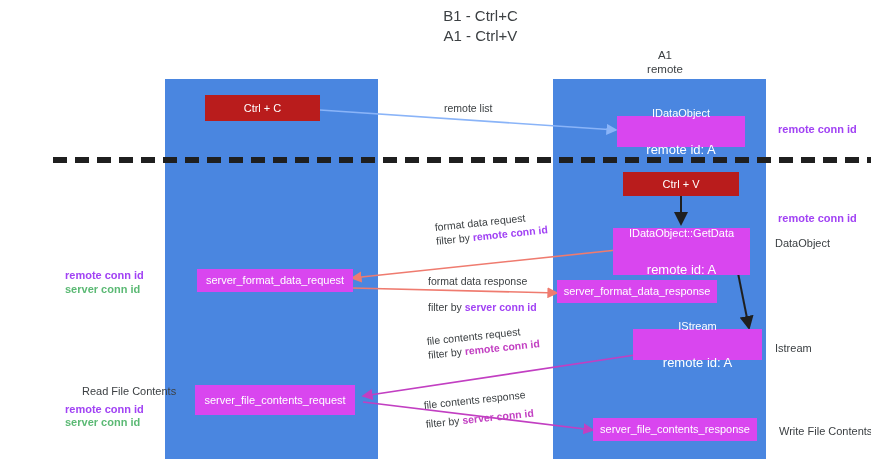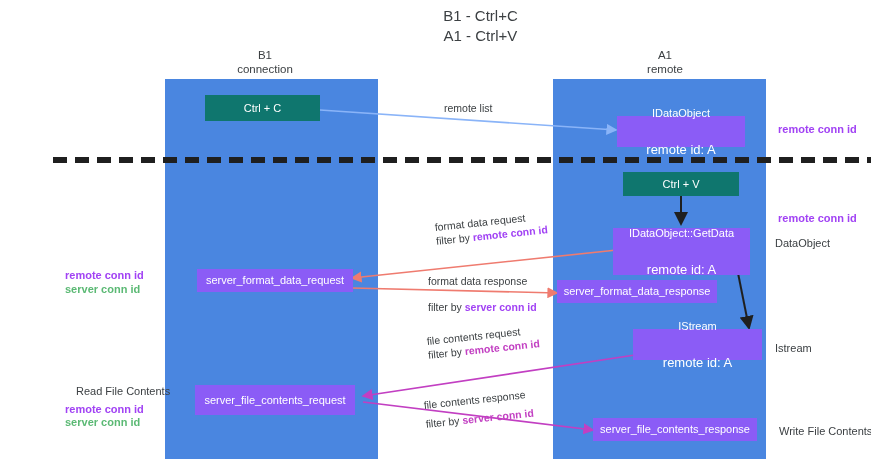--- a/index.html
+++ b/index.html
@@ -26,22 +26,22 @@
 
   
   .lane{position:absolute;background:#4a86e0;}
 
   
   .box{
     position:absolute;box-sizing:border-box;
     display:flex;flex-direction:column;align-items:center;justify-content:center;
     color:#ffffff;font-size:11px;line-height:13px;text-align:center;
   }
-  .box.green{background:#0f766e;}
-  .box.orange{background:#8b5cf6;gap:23px;}
+  .box.green{background:#b91c1c;}
+  .box.orange{background:#d946ef;gap:23px;}
   .box .l2{font-size:13px;}
 
   
   .note{position:absolute;font-size:11px;line-height:14px;}
   .note.purple{color:#a142f4;font-weight:bold;}
   .note.green{color:#5bb974;font-weight:bold;}
   .note.grey{color:#3c4043;}
 
   
   .elabel{
@@ -60,24 +60,20 @@
 </head>
 <body>
 
 <div id="stage">
 
   <div class="title">
     <div>B1 - Ctrl+C</div>
     <div>A1 - Ctrl+V</div>
   </div>
 
-  <div class="lane-head" style="left:135px;top:48px;width:170px;">
-    <div>B1</div>
-    <div>connection</div>
-  </div>
   <div class="lane-head" style="left:535px;top:48px;width:170px;">
     <div>A1</div>
     <div>remote</div>
   </div>
 
   <div class="lane" style="left:120px;top:79px;width:213px;height:380px;"></div>
   <div class="lane" style="left:508px;top:79px;width:213px;height:380px;"></div>
 
   <svg class="edges" viewBox="0 0 871 467">
     <defs>
@@ -175,17 +171,17 @@
 
   <div class="note purple" style="left:733px;top:122px;">remote conn id</div>
   <div class="note purple" style="left:733px;top:211px;">remote conn id</div>
   <div class="note grey" style="left:730px;top:236px;">DataObject</div>
   <div class="note grey" style="left:730px;top:341px;">Istream</div>
   <div class="note grey" style="left:734px;top:424px;">Write File Contents</div>
 
   <div class="note purple" style="left:20px;top:268px;">remote conn id</div>
   <div class="note green" style="left:20px;top:282px;">server conn id</div>
 
-  <div class="note grey" style="left:22px;top:384px;padding-left:9px;">Read File Contents</div>
+  <div class="note grey" style="left:28px;top:384px;padding-left:9px;">Read File Contents</div>
   <div class="note purple" style="left:20px;top:402px;">remote conn id</div>
   <div class="note green" style="left:20px;top:415px;">server conn id</div>
 
 </div>
 
 </body></html>

